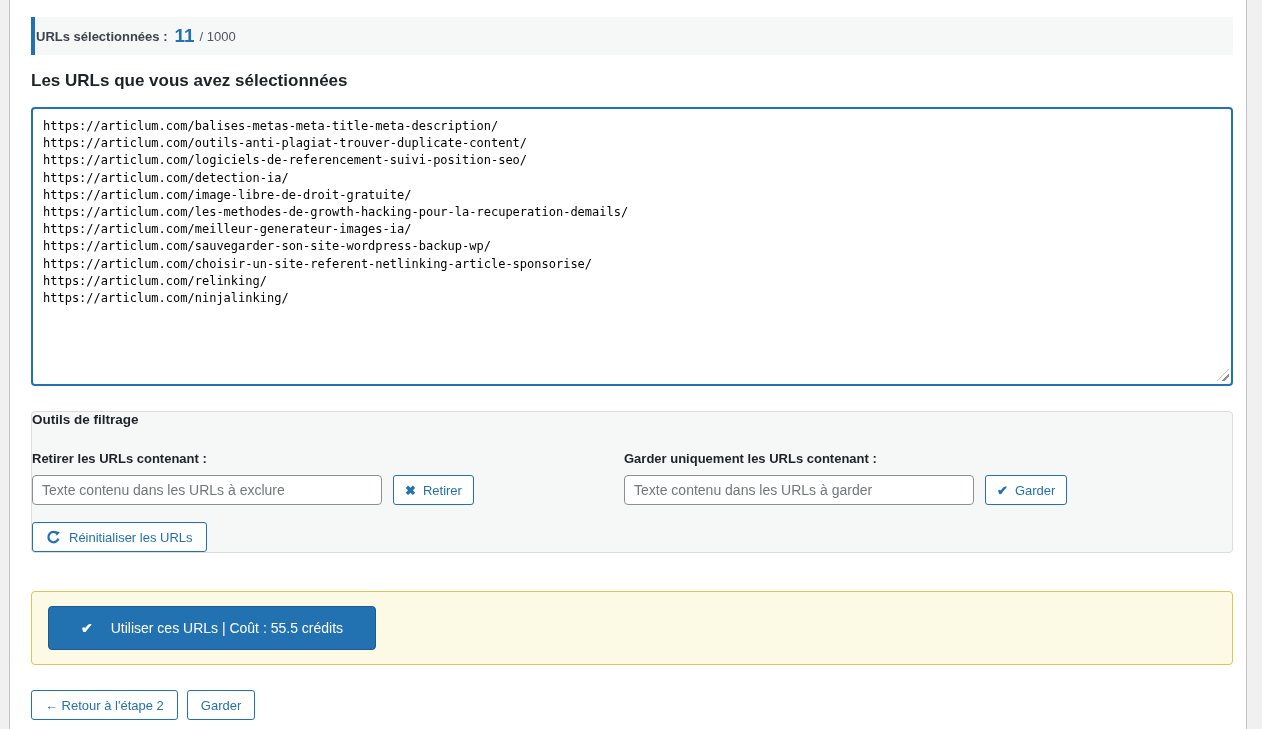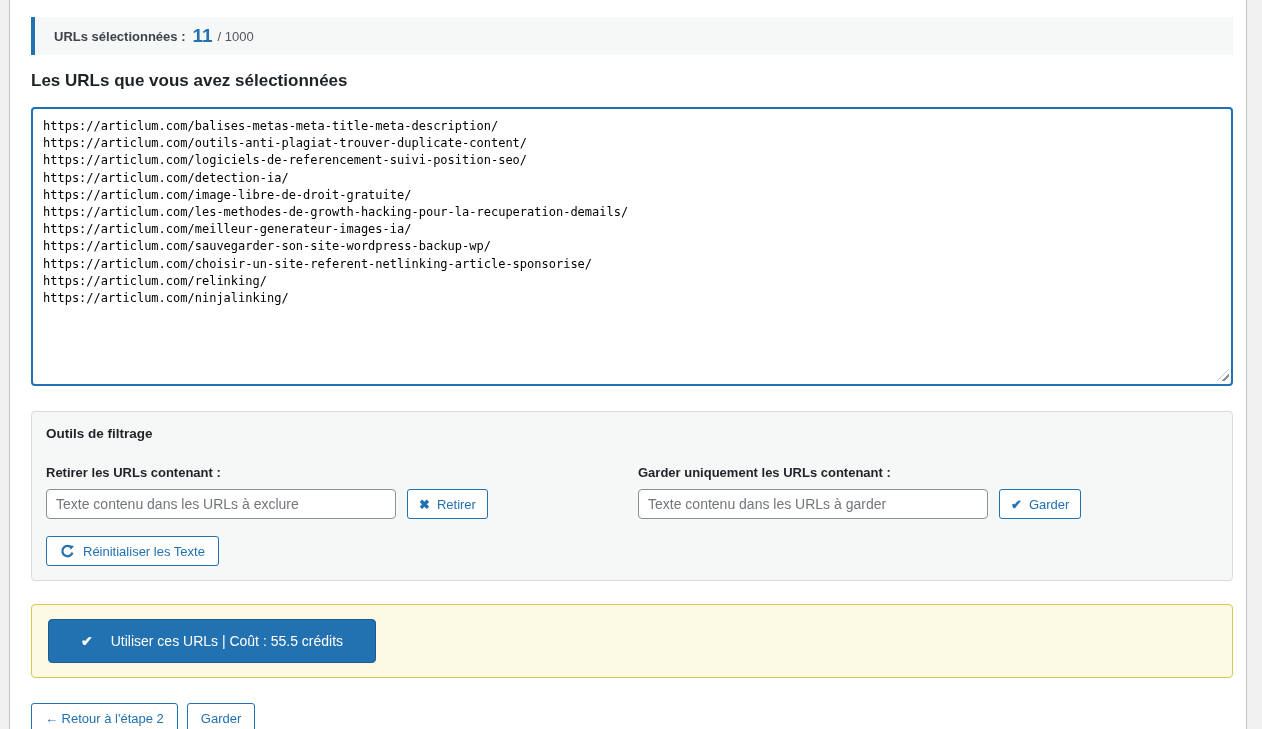--- a/index.html
+++ b/index.html
@@ -18,21 +18,21 @@
     background:#f0f0f1; border-left:1px solid #c3c4c7;
   }
   .page {
     position:absolute; left:11px; right:17px; top:0; bottom:0;
     background:#fff; padding:17px 12px 0 20px;
   }
 
   
   .summary-bar {
     background:#f6f7f7; border-left:4px solid #2271b1;
-    height:38px; display:flex; align-items:center; padding-left:19px;
+    height:38px; display:flex; align-items:center; padding-left:1px;
     margin-bottom:16px;
   }
   .summary-bar .lbl { font-size:13px; font-weight:bold; color:#3c434a; }
   .summary-bar .count { font-size:19px; font-weight:bold; color:#2271b1; margin:0 5px 0 7px; }
   .summary-bar .max { font-size:13px; color:#50575e; }
 
   
   h2.section-heading { font-size:17px; font-weight:bold; color:#1d2327; margin:0 0 16px 0; }
 
   
@@ -48,21 +48,21 @@
   .resize-handle {
     position:absolute; right:4px; bottom:5px; width:12px; height:12px;
     background:repeating-linear-gradient(135deg, transparent 0 3px, #8c8f94 3px 4.5px);
     clip-path:polygon(100% 0, 100% 100%, 0 100%);
     pointer-events:none;
   }
 
   
   .filter-box {
     background:#f6f7f7; border:1px solid #dcdcde; border-radius:4px;
-    padding:14px; margin-bottom:23px;
+    margin-bottom:38px;
   }
   .filter-title { font-size:13.5px; font-weight:bold; color:#1d2327; margin-bottom:24px; }
   .filter-row { display:flex; }
   .filter-col-left { width:592px; flex:none; }
   .filter-col-right { flex:1; }
   .filter-label { font-size:13px; font-weight:bold; color:#1d2327; margin-bottom:9px; display:block; }
   .input-row { display:flex; align-items:center; }
   input.filter-input {
     width:350px; height:30px; background:#fff;
     border:1px solid #8c8f94; border-radius:4px;
@@ -161,21 +161,21 @@
           </button>
         </div>
       </div>
     </div>
     <div class="reset-row">
       <button class="btn-secondary">
         <svg width="15" height="15" viewBox="0 0 16 16">
           <path d="M 13.3 9.2 A 5.5 5.5 0 1 1 12.4 4.2" fill="none" stroke="#2271b1" stroke-width="2.4"></path>
           <path d="M 9.8 1.2 L 14.8 2.2 L 11.5 6.2 Z" fill="#2271b1"></path>
         </svg>
-        <span>Réinitialiser les Texte</span>
+        <span>Réinitialiser les URLs</span>
       </button>
     </div>
   </div>
 
   <div class="cost-box">
     <button class="btn-primary">
       <span class="btn-icon">✔</span>
       <span>Utiliser ces URLs | Coût : 55.5 crédits</span>
     </button>
   </div>

